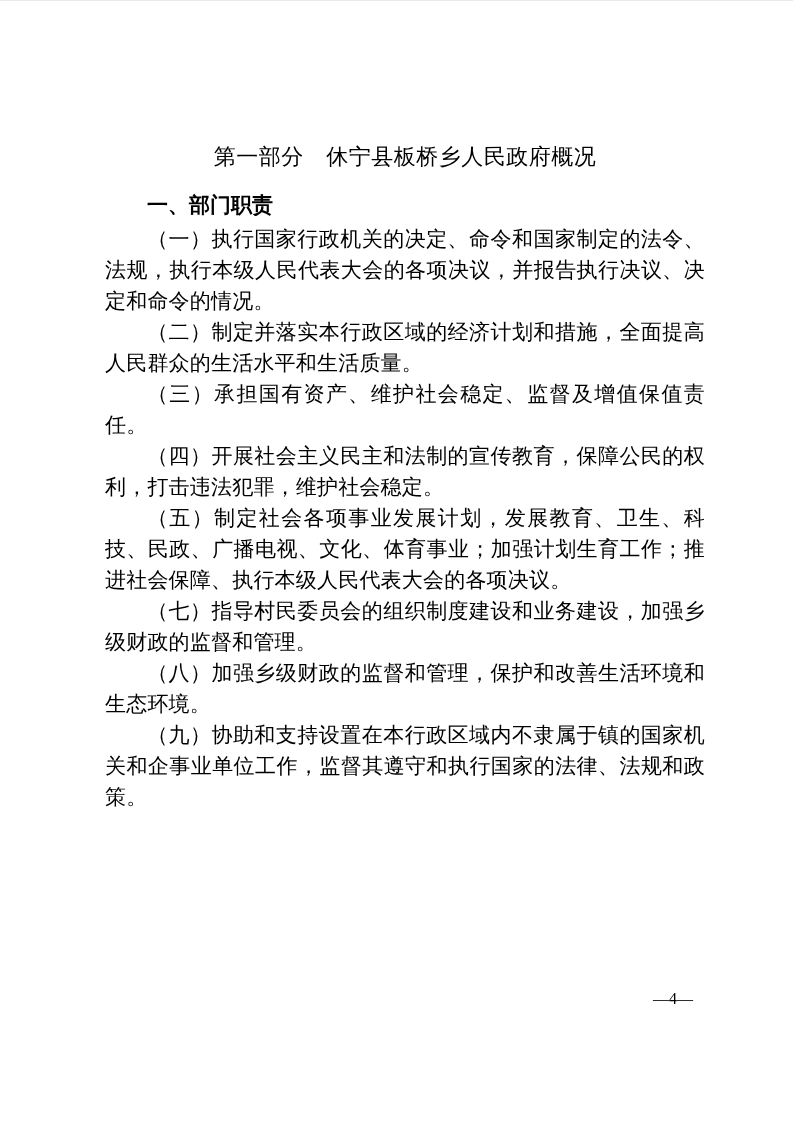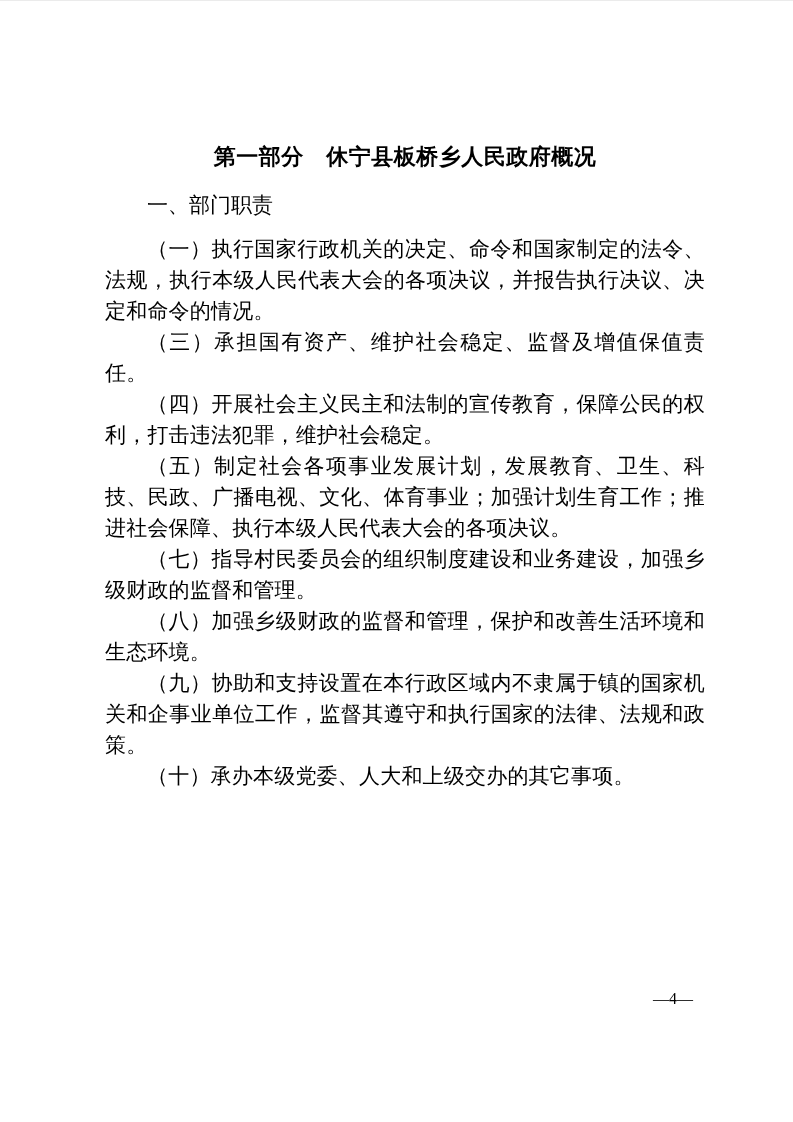--- a/index.html
+++ b/index.html
@@ -23,33 +23,33 @@
     background: #ebebeb;
   }
   .content {
     position: absolute;
     left: 105px;
     top: 142px;
     width: 600px;
   }
   .doc-title {
     font-family: "Liberation Sans", "DejaVu Sans", sans-serif;
-    font-weight: bold;
+    font-weight: normal;
     font-size: 22px;
     line-height: 30px;
     letter-spacing: 0.5px;
     text-align: center;
     margin: 0 0 16px 0;
   }
   .section-heading {
     font-family: "Liberation Sans", "DejaVu Sans", sans-serif;
-    font-weight: normal;
+    font-weight: bold;
     font-size: 21px;
     line-height: 34px;
-    margin: 0 0 12px 0;
+    margin: 0 0 2px 0;
     text-indent: 2em;
   }
   .body-paragraphs {
     margin: 0;
   }
   .body-para {
     font-size: 21px;
     line-height: 31px;
     margin: 0;
     text-indent: 2em;
@@ -74,24 +74,24 @@
   <div class="scan-edge"></div>
 
   <div class="content">
     <h1 class="doc-title">第一部分　休宁县板桥乡人民政府概况</h1>
 
     <h2 class="section-heading">一、部门职责</h2>
 
     <div class="body-paragraphs">
 
     <p class="body-para">（一）执行国家行政机关的决定、命令和国家制定的法令、法规，执行本级人民代表大会的各项决议，并报告执行决议、决定和命令的情况。</p>
+        <p class="body-para">（二）制定并落实本行政区域的经济计划和措施，全面提高人民群众的生活水平和生活质量。</p>
         <p class="body-para">（三）承担国有资产、维护社会稳定、监督及增值保值责任。</p>
         <p class="body-para">（四）开展社会主义民主和法制的宣传教育，保障公民的权利，打击违法犯罪，维护社会稳定。</p>
         <p class="body-para">（五）制定社会各项事业发展计划，发展教育、卫生、科技、民政、广播电视、文化、体育事业；加强计划生育工作；推进社会保障、执行本级人民代表大会的各项决议。</p>
         <p class="body-para">（七）指导村民委员会的组织制度建设和业务建设，加强乡级财政的监督和管理。</p>
         <p class="body-para">（八）加强乡级财政的监督和管理，保护和改善生活环境和生态环境。</p>
         <p class="body-para">（九）协助和支持设置在本行政区域内不隶属于镇的国家机关和企事业单位工作，监督其遵守和执行国家的法律、法规和政策。</p>
-        <p class="body-para">（十）承办本级党委、人大和上级交办的其它事项。</p>
       </div>
   </div>
 
   <div class="page-number">—4—</div>
 </div>
 
 </body></html>

